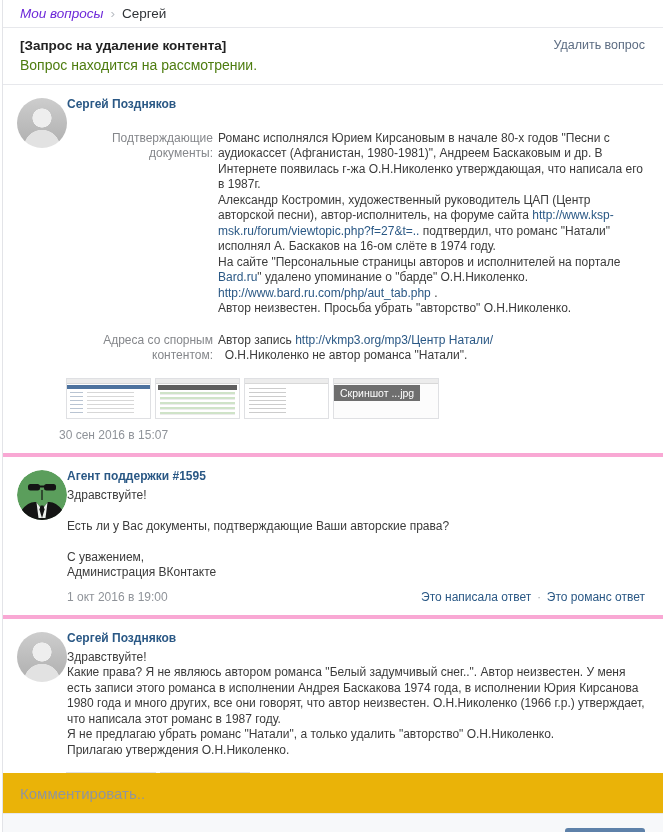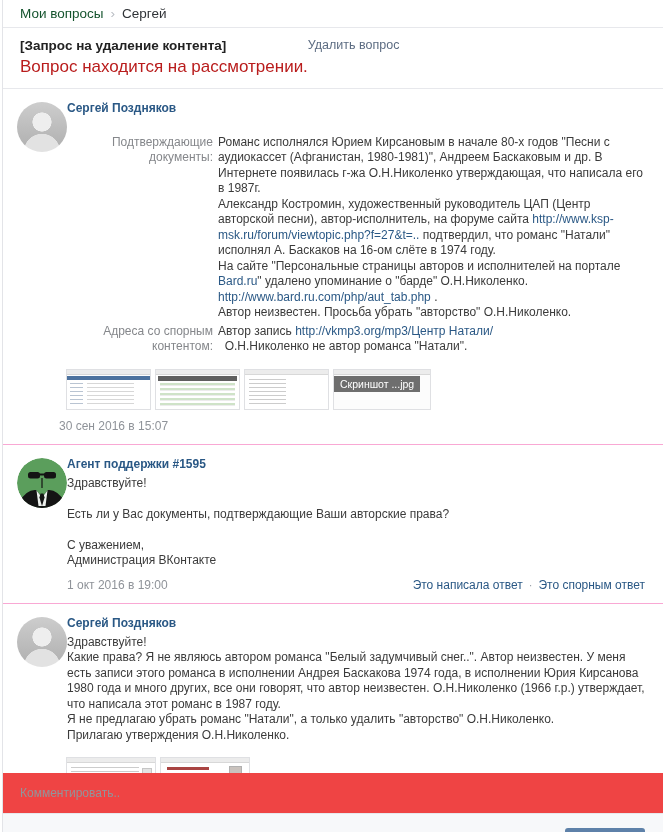--- a/index.html
+++ b/index.html
@@ -9,82 +9,82 @@
   }
   *{box-sizing:border-box;}
   html,body{margin:0;padding:0;background:#fff;}
   body{font-family:"Liberation Sans","DejaVu Sans",sans-serif;color:#3b3b3b;}
   .page{width:661px;height:832px;margin-left:2px;border-left:1px solid #e3e4e8;
         display:flex;flex-direction:column;overflow:hidden;background:#fff;}
   .content{flex:1 1 auto;overflow:hidden;}
 
   
   .breadcrumb{padding:6px 17px 6px;border-bottom:1px solid #e7e8ec;font-size:13.5px;}
-  .breadcrumb a{color:#14532d;text-decoration:none;cursor:pointer;}
+  .breadcrumb a{color:#6d28d9;text-decoration:none;cursor:pointer;font-style:italic;}
   .bc-sep{color:#b9bdc3;margin:0 7px;}
   .bc-current{color:#2f3236;}
 
   
-  .qheader{display:flex;align-items:flex-start;
+  .qheader{display:flex;justify-content:space-between;align-items:flex-start;
            padding:10px 18px 11px 17px;border-bottom:1px solid #e7e8ec;}
   .qtitle{font-size:13.5px;font-weight:bold;color:#222;}
-  .qstatus{font-size:17px;color:#b91c1c;margin-top:4px;}
+  .qstatus{font-size:14px;color:#4d7c0f;margin-top:4px;}
   .qdelete{font-size:12.5px;color:#5c6c82;text-decoration:none;margin-top:0;cursor:pointer;white-space:nowrap;}
 
   
   .comment{position:relative;padding:12px 18px 10px 64px;font-size:12px;line-height:15.5px;
-           color:#3b3b3b;border-bottom:1px solid #f9a8d4;}
+           color:#3b3b3b;border-bottom:4px solid #f9a8d4;}
   .avatar{position:absolute;left:14px;top:13px;width:50px;height:50px;border-radius:50%;overflow:hidden;cursor:pointer;}
   .photo-avatar{background:
       radial-gradient(circle at 50% 40%, #eeeeee 0 24%, rgba(0,0,0,0) 25%),
       radial-gradient(circle at 50% 100%, #e2e2e2 0 32%, rgba(0,0,0,0) 33%),
       linear-gradient(#cdcdcd,#aeaeae);}
   .author{display:inline-block;font-weight:bold;color:var(--link);text-decoration:none;font-size:12px;cursor:pointer;}
   .msg{white-space:pre-line;margin-top:3px;}
 
   .fields{margin-top:18px;}
   .frow{display:flex;}
-  .frow + .frow{margin-top:3px;}
+  .frow + .frow{margin-top:16px;}
   .flabel{flex:0 0 170px;width:170px;margin-left:-19px;text-align:right;color:#85878b;padding-right:5px;}
   .fvalue{flex:1;white-space:pre-line;}
   a.tlink{color:var(--link);text-decoration:none;cursor:pointer;}
 
   .attachments{display:flex;gap:4px;margin-top:14px;margin-left:-1px;}
   .th{width:85px;height:41px;border:1px solid #dfe0e3;background:#fff;position:relative;overflow:hidden;cursor:pointer;}
   .th2{width:90px;height:47px;border:1px solid #dfe0e3;background:#fff;position:relative;overflow:hidden;cursor:pointer;}
   .t-bar{position:absolute;top:0;left:0;right:0;height:5px;background:#ececec;border-bottom:1px solid #d8d8d8;}
   .th-a .t-vkhead{position:absolute;top:6px;left:0;right:0;height:4px;background:#4d729e;}
   .th-a .t-side{position:absolute;top:13px;left:3px;width:13px;bottom:3px;
       background:repeating-linear-gradient(to bottom,#b9c4d2 0 1.5px,rgba(0,0,0,0) 1.5px 4px);}
   .th-a .t-main{position:absolute;top:13px;left:20px;right:16px;bottom:3px;
       background:repeating-linear-gradient(to bottom,#d7d7d7 0 1.5px,rgba(0,0,0,0) 1.5px 4px);}
   .th-b .t-dark{position:absolute;top:6px;left:2px;right:2px;height:5px;background:#5f5f5f;}
   .th-b .t-rows{position:absolute;top:13px;left:4px;right:4px;bottom:3px;
       background:repeating-linear-gradient(to bottom,#cfe3c8 0 2px,#ececec 2px 3px,rgba(0,0,0,0) 3px 5px);}
   .th-c .t-text{position:absolute;top:9px;left:4px;width:45%;bottom:4px;
       background:repeating-linear-gradient(to bottom,#cccccc 0 1.5px,rgba(0,0,0,0) 1.5px 4px);}
-  .th-d{width:98px;background:#fcfcfc;}
+  .th-d{width:106px;background:#fcfcfc;}
   .file-label{position:absolute;top:6px;left:0;background:#6e6e6e;color:#fff;font-size:10.5px;
       line-height:16px;padding:0 6px;white-space:nowrap;}
   .th-e .t-text{position:absolute;top:9px;left:4px;right:16px;bottom:4px;
       background:repeating-linear-gradient(to bottom,#cccccc 0 1.5px,rgba(0,0,0,0) 1.5px 4px);}
   .th-e .t-box{position:absolute;top:10px;right:3px;width:10px;height:12px;background:#e3e3e3;border:1px solid #c6c6c6;}
   .th-f .t-red{position:absolute;top:9px;left:6px;width:42px;height:3px;background:#a94442;}
   .th-f .t-photo{position:absolute;top:8px;right:7px;width:13px;height:17px;background:#c9c2bd;border:1px solid #b0b0b0;}
 
   .meta{display:flex;justify-content:space-between;align-items:baseline;margin-top:9px;font-size:12px;text-align:right;}
   .date{color:#8f9399;}
   .c1 .date{margin-left:-8px;}
   .actions a{color:var(--link);text-decoration:none;cursor:pointer;}
   .dot{color:#99a0a8;margin:0 6px;font-size:11px;}
 
   
   .comment-box{flex:0 0 40px;height:40px;}
   .cinput{width:100%;height:100%;border:0;outline:0;padding:0 17px;font:inherit;
-          font-size:12px;color:#333;background:#ef4444;}
+          font-size:15px;color:#333;background:#eab308;}
   .cinput::placeholder{color:#91959b;opacity:1;}
 
   
   .footer{flex:0 0 19px;background:#f7f8fa;border-top:1px solid #e7e8ec;position:relative;}
   .footer-btn{position:absolute;right:18px;top:14px;width:80px;height:30px;
               background:var(--button);border-radius:3px;cursor:pointer;}
 
   
   .avatar svg{display:block;width:50px;height:50px;}
 </style>
@@ -165,21 +165,21 @@
       <a class="author">Агент поддержки #1595</a>
       <div class="msg">Здравствуйте!
 
 Есть ли у Вас документы, подтверждающие Ваши авторские права?
 
 С уважением,
 Администрация ВКонтакте</div>
       <div class="meta">
         <span class="date">1 окт 2016 в 19:00</span>
         <span class="actions">
-          <a>Это написала ответ</a><span class="dot">·</span><a>Это спорным ответ</a>
+          <a>Это написала ответ</a><span class="dot">·</span><a>Это романс ответ</a>
         </span>
       </div>
     </div>
 
     <div class="comment">
       <div class="avatar photo-avatar"></div>
       <a class="author">Сергей Поздняков</a>
       <div class="msg">Здравствуйте!
 Какие права? Я не являюсь автором романса "Белый задумчивый снег..". Автор неизвестен. У меня есть записи этого романса в исполнении Андрея Баскакова 1974 года, в исполнении Юрия Кирсанова 1980 года и много других, все они говорят, что автор неизвестен. О.Н.Николенко (1966 г.р.) утверждает, что написала этот романс в 1987 году.
 Я не предлагаю убрать романс "Натали", а только удалить "авторство" О.Н.Николенко.

